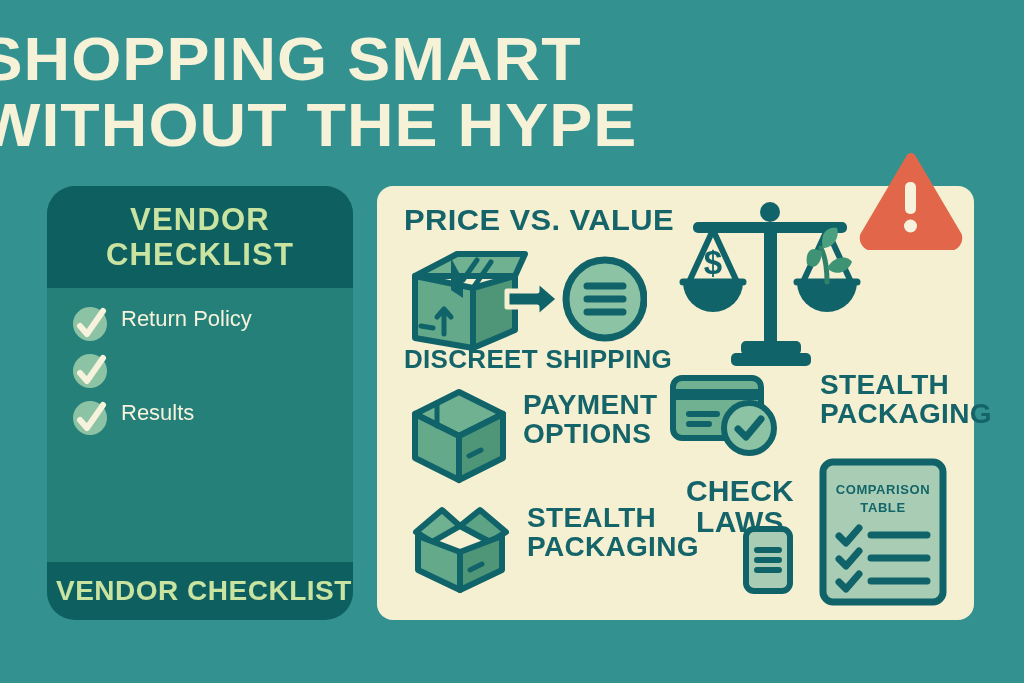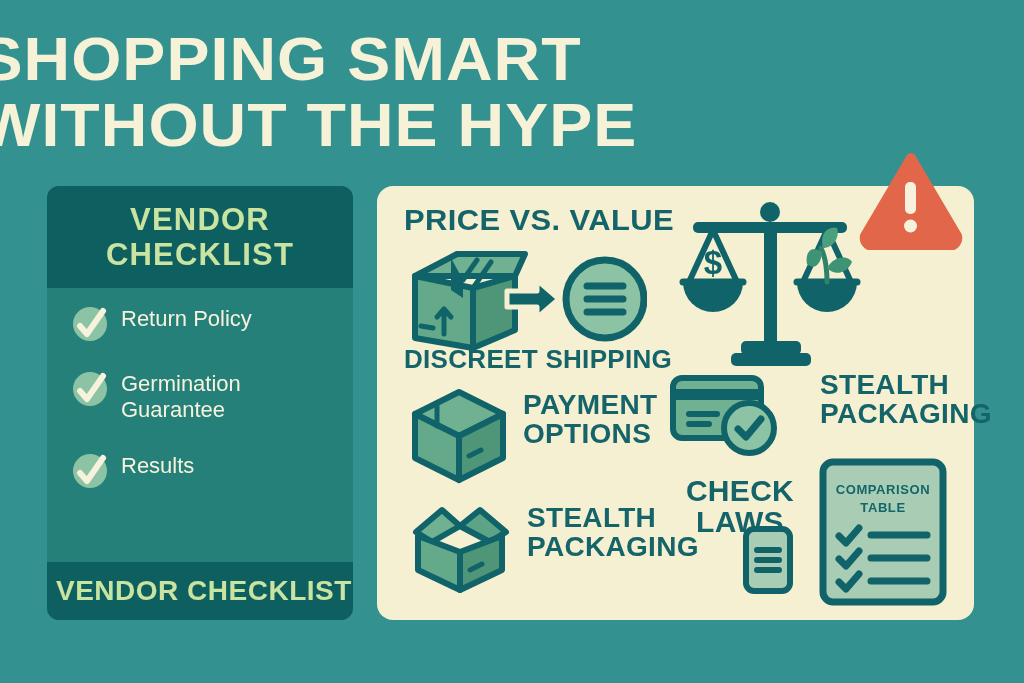--- a/index.html
+++ b/index.html
@@ -35,21 +35,21 @@
     letter-spacing: 1px;
     text-transform: uppercase;
     transform: scaleX(1.04);
   }
 
   
   #sidebar {
     position: absolute;
     left: 47px; top: 186px;
     width: 306px; height: 434px;
-    border-radius: 12px;
+    border-radius: 28px;
     background: #26807A;
     overflow: hidden;
     display: flex;
     flex-direction: column;
   }
   #sidebar-header {
     background: #0E5F60;
     padding: 16px 14px 16px;
     text-align: center;
   }
@@ -60,21 +60,21 @@
     font-size: 31px;
     line-height: 35px;
     letter-spacing: 1.2px;
     text-transform: uppercase;
   }
   #checklist {
     flex: 1;
     padding: 18px 10px 8px 26px;
     display: flex;
     flex-direction: column;
-    gap: 30px;
+    gap: 12px;
   }
   .check-row {
     display: flex;
     align-items: flex-start;
     gap: 14px;
   }
   .check-circle {
     width: 34px; height: 34px;
     border-radius: 50%;
     background: #8CC3A4;
@@ -193,21 +193,20 @@
         </span>
         <span class="check-label">Return Policy</span>
       </div>
 
       <div class="check-row">
         <span class="check-circle">
           <svg width="38" height="42" viewBox="0 0 38 42">
             <path d="M9 23 L16 31 L32 8" fill="none" stroke="#F6F2DC" stroke-width="6" stroke-linecap="round" stroke-linejoin="round"></path>
           </svg>
         </span>
-        <span class="check-label">Germination Guarantee</span>
       </div>
 
       <div class="check-row">
         <span class="check-circle">
           <svg width="38" height="42" viewBox="0 0 38 42">
             <path d="M9 23 L16 31 L32 8" fill="none" stroke="#F6F2DC" stroke-width="6" stroke-linecap="round" stroke-linejoin="round"></path>
           </svg>
         </span>
         <span class="check-label">Results</span>
       </div>

